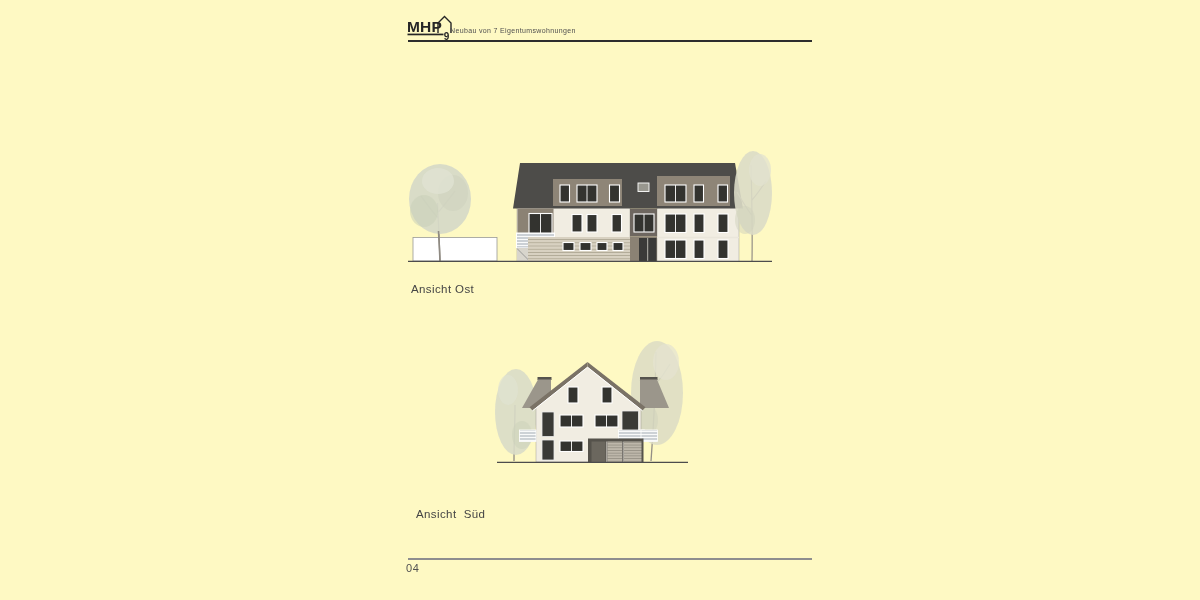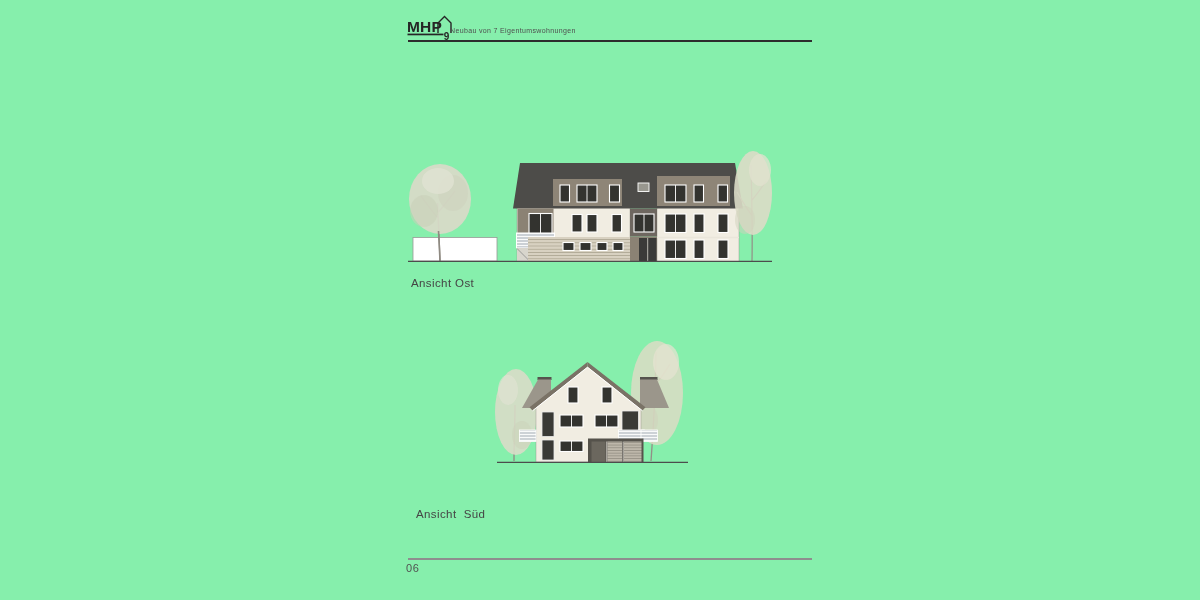--- a/index.html
+++ b/index.html
@@ -1,35 +1,35 @@
 <!DOCTYPE html>
 <html><head>
 <meta charset="utf-8">
 <style>
   html,body{margin:0;padding:0;background:#fff;}
   .page{
-    position:relative;width:1200px;height:600px;background:#86efac;
+    position:relative;width:1200px;height:600px;background:#fef9c3;
     font-family:"Liberation Sans", sans-serif;overflow:hidden;
   }
   .abs{position:absolute;}
   
   .logo-svg{position:absolute;left:407px;top:12px;}
   .logo-mhp{font-family:"Liberation Sans",sans-serif;font-weight:bold;font-size:15.5px;letter-spacing:0.2px;fill:#262626;}
   .logo-nine{font-family:"Liberation Sans",sans-serif;font-weight:600;font-size:10px;fill:#262626;}
   .subtitle{
     position:absolute;left:450px;top:27px;font-size:7px;letter-spacing:0.35px;
     color:#4f4f4f;
   }
   .header-rule{position:absolute;left:408px;top:40px;width:404px;height:1.5px;background:#2d2d2d;}
   .footer-rule{position:absolute;left:408px;top:558px;width:404px;height:2px;background:#8e8e8e;}
   .page-number{position:absolute;left:406px;top:562px;font-size:11px;letter-spacing:0.6px;color:#515151;}
   .drawing-label{
     position:absolute;font-size:11.5px;letter-spacing:0.4px;color:#454545;white-space:pre;
   }
-  #label-ost{left:411px;top:277px;}
+  #label-ost{left:411px;top:283px;}
   #label-sued{left:416px;top:508px;}
   
   .c-roof{fill:#4d4c49;}
   .c-dormer{fill:#8e8577;}
   .c-facade{fill:#f1ede2;stroke:#8d8a84;stroke-width:0.4;}
   .win{fill:#33332f;stroke:#ffffff;stroke-width:1.1;}
   .win-dk{fill:#3a3a36;stroke:#ececec;stroke-width:0.8;}
   .sky{fill:#98978f;stroke:#ffffff;stroke-width:0.9;}
   .mull{stroke:#ffffff;stroke-width:0.9;}
   .gline{stroke:#4c4c4c;stroke-width:1.1;}
@@ -227,15 +227,15 @@
         <line x1="623.2" y1="441.5" x2="623.2" y2="462" stroke="#e8e5dd" stroke-width="0.8"></line>
       </g>
     </g>
 
     <line x1="497" y1="462.4" x2="688" y2="462.4" class="gline"></line>
   </svg>
 
   <div id="label-sued" class="drawing-label">Ansicht  Süd</div>
 
   <div class="footer-rule"></div>
-  <div class="page-number">06</div>
+  <div class="page-number">04</div>
 
 </div>
 
 </body></html>

